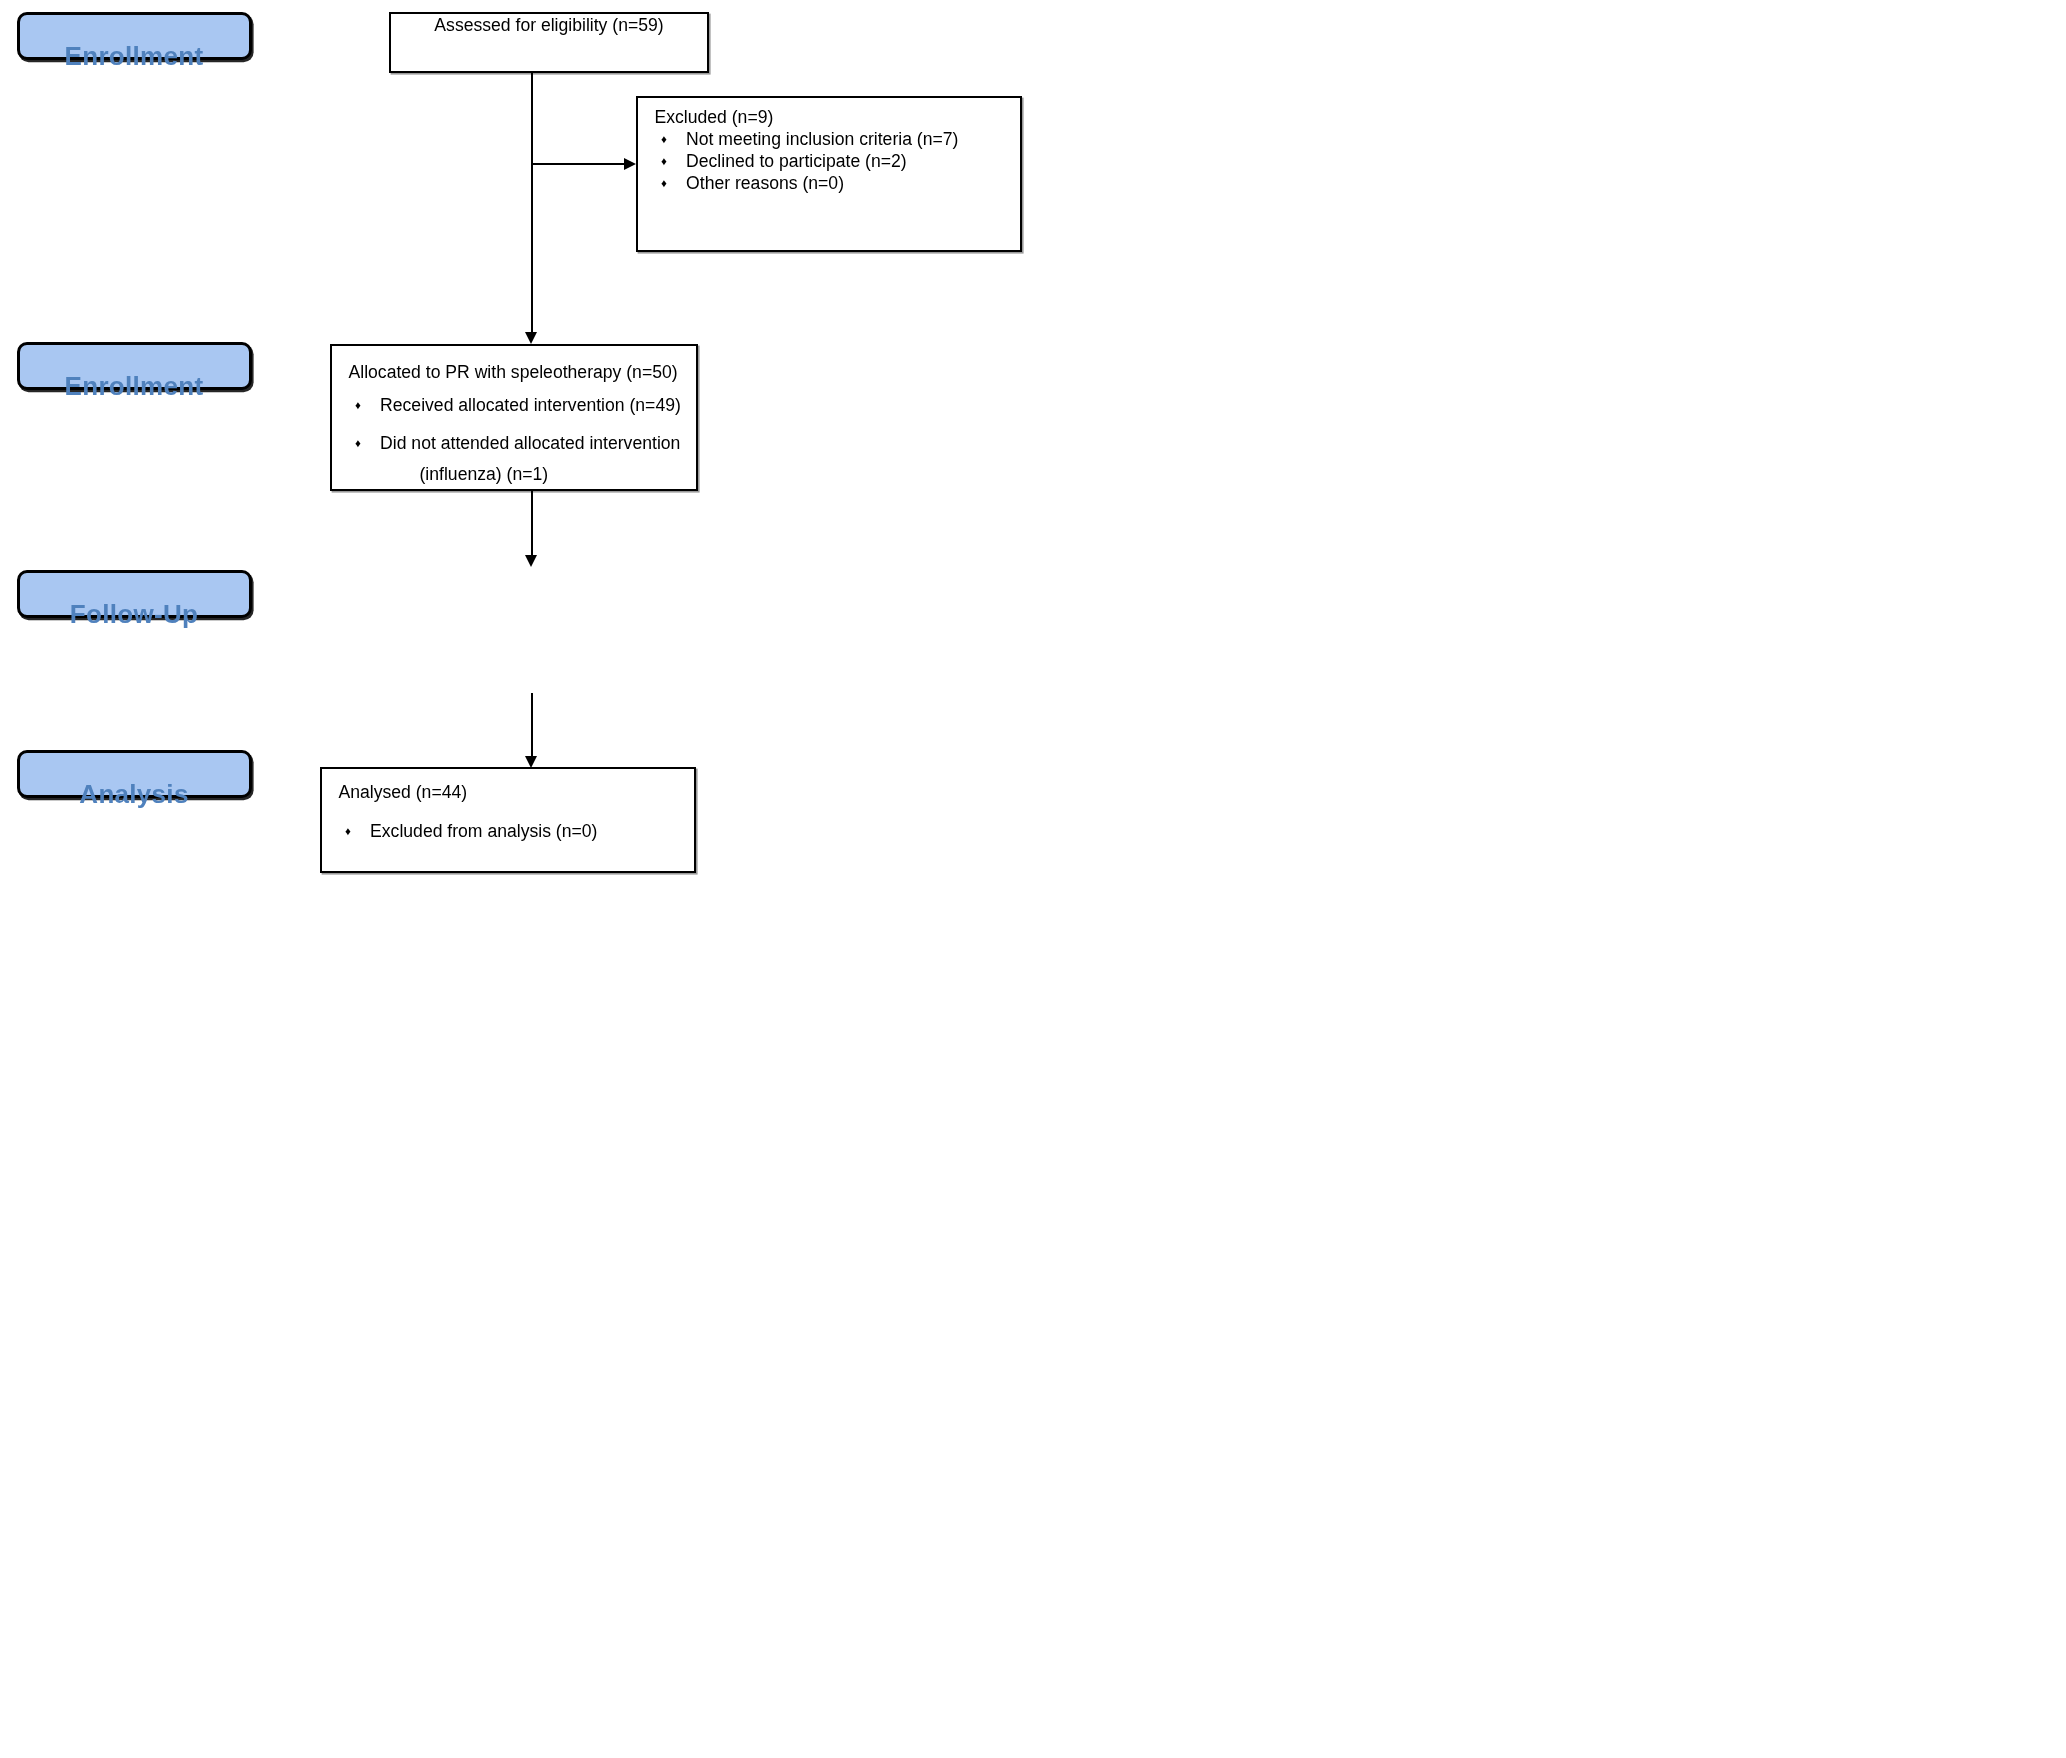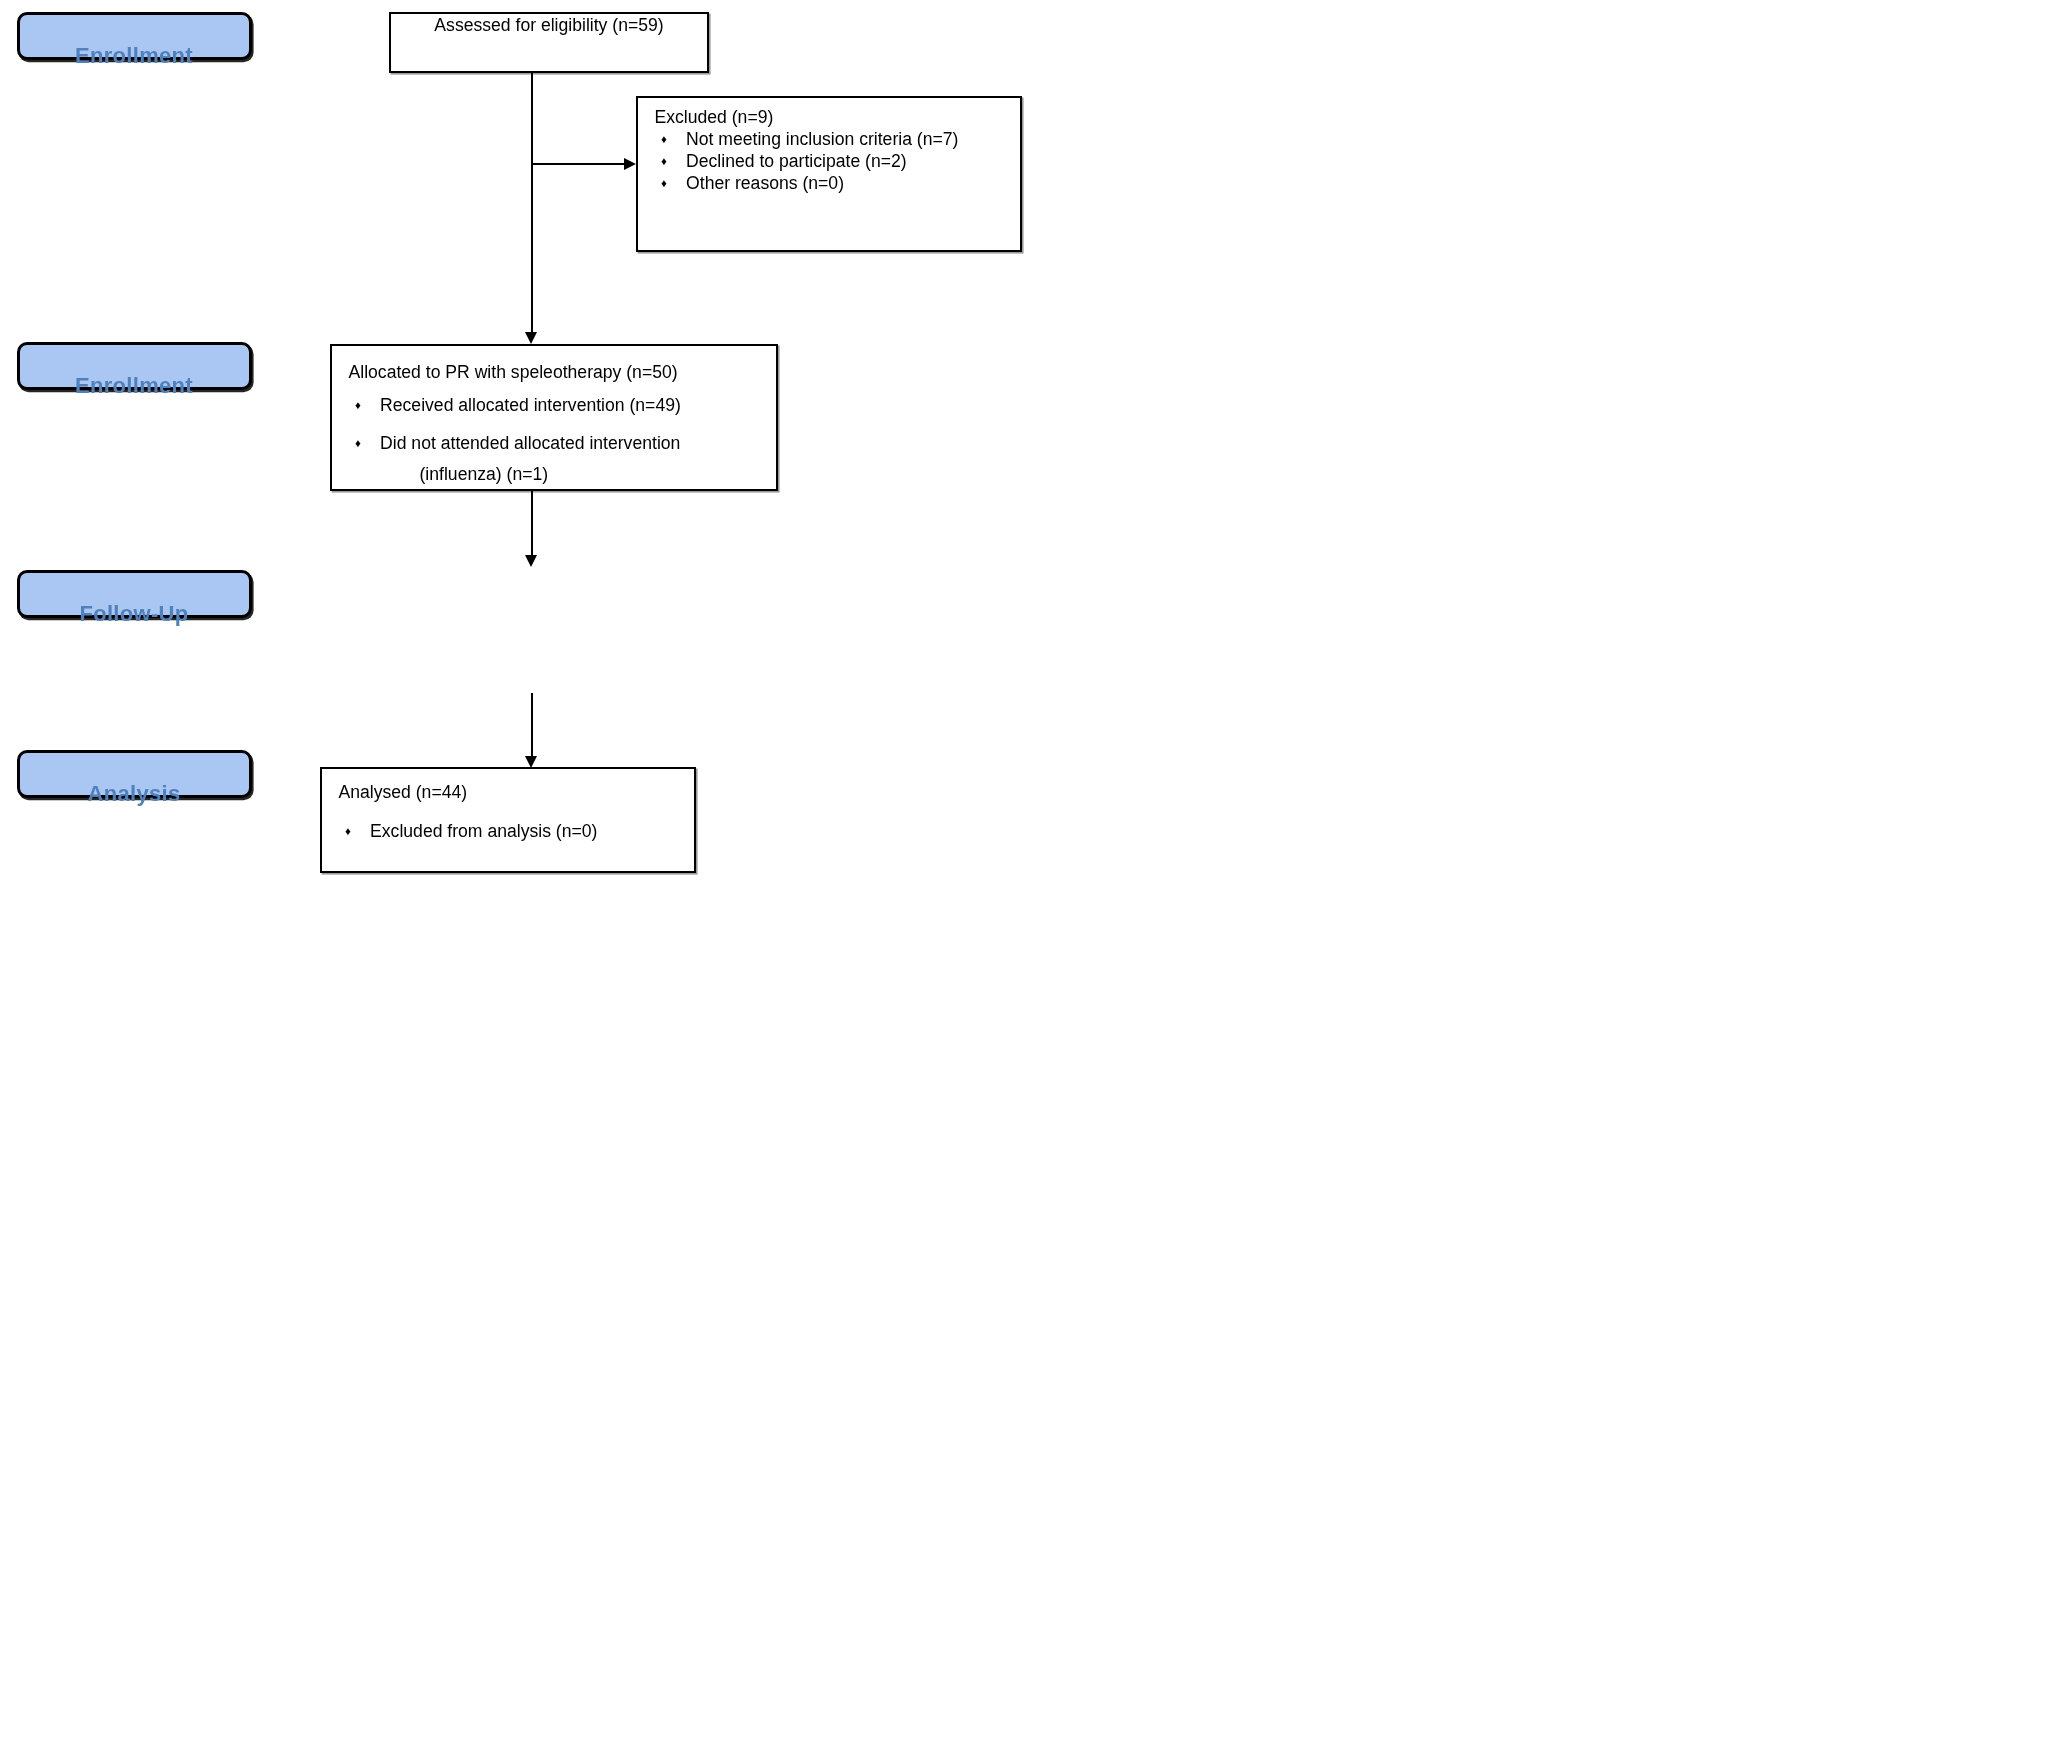--- a/index.html
+++ b/index.html
@@ -15,21 +15,21 @@
     position:absolute;
     left:16.5px;width:235px;height:48px;
     background:var(--label_fill,#a9c7f2);
     border:3.3px solid #000;
     border-radius:10px;
     box-shadow:1.6px 2.2px 0 rgba(0,0,0,.85);
     display:flex;align-items:center;justify-content:center;
     box-sizing:border-box;
   }
   .stage-label span{
-    font-size:22px;font-weight:bold;
+    font-size:26px;font-weight:bold;
     color:var(--label_text,#4f81bd);
     letter-spacing:0.3px;
     margin-top:40px;
   }
   
   .wbox{
     position:absolute;
     background:#fff;
     border:2.7px solid #000;
     box-shadow:1.6px 1.6px 0 #9a9a9a;
@@ -96,21 +96,21 @@
         <span class="bglyph">♦</span>
         <span>Declined to participate (n=2)</span>
       </div>
       <div class="brow">
         <span class="bglyph">♦</span>
         <span>Other reasons (n=0)</span>
       </div>
     </div>
   </div>
 
-  <div class="wbox" style="left:330px;top:344px;width:448px;height:147px;">
+  <div class="wbox" style="left:330px;top:344px;width:368px;height:147px;">
     <div class="inner" style="padding-top:15.4px;">
       <div>Allocated to PR with speleotherapy (n=50)</div>
       <div class="brow" style="margin-top:11px;">
         <span class="bglyph">♦</span>
         <span>Received allocated intervention (n=49)</span>
       </div>
       <div class="brow" style="margin-top:15.4px;">
         <span class="bglyph">♦</span>
         <span>Did not attended allocated intervention</span>
       </div>

